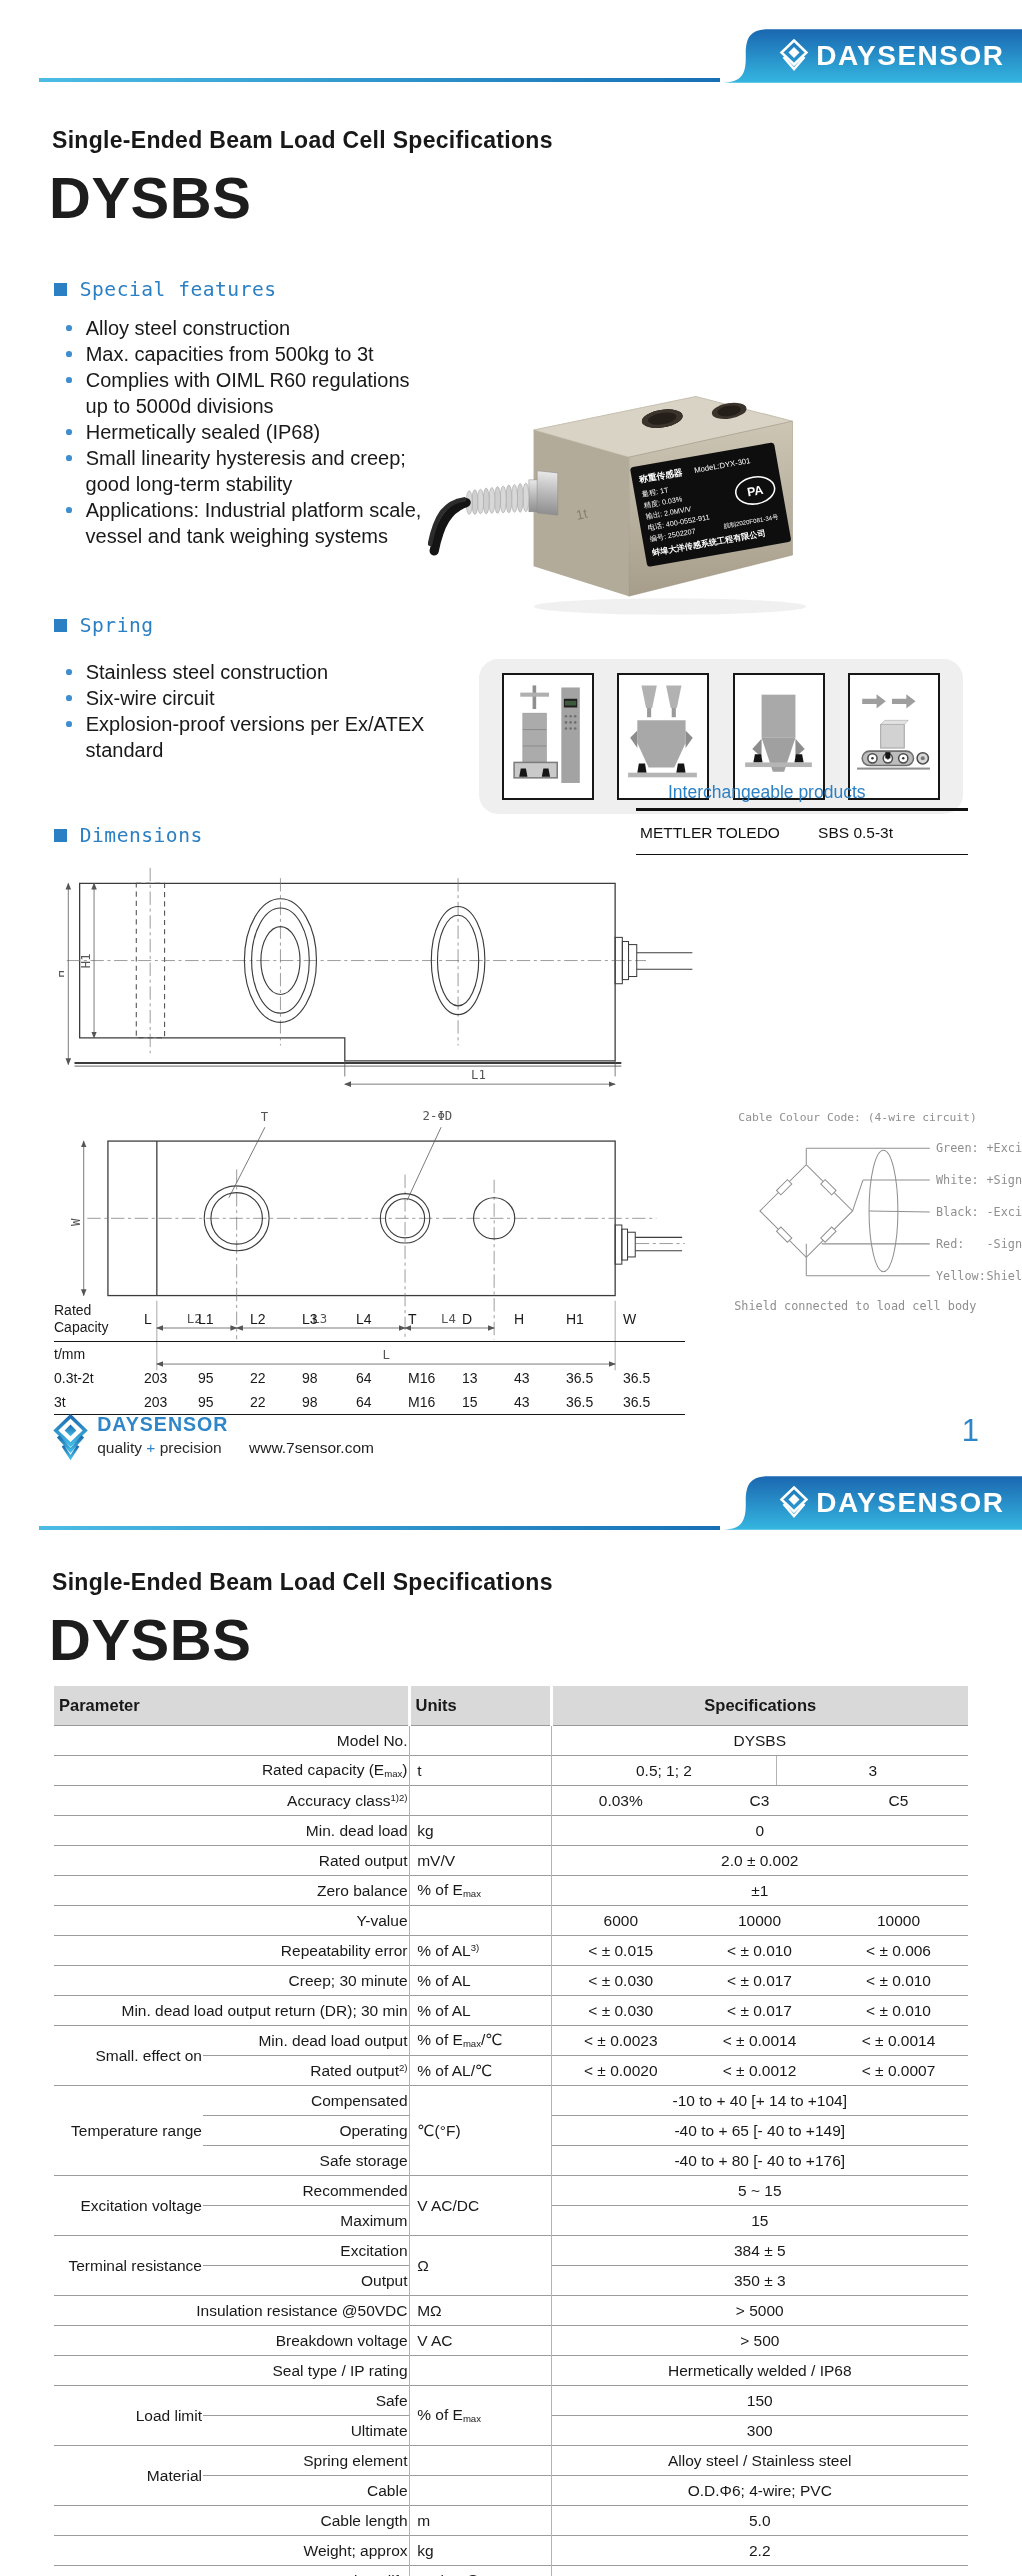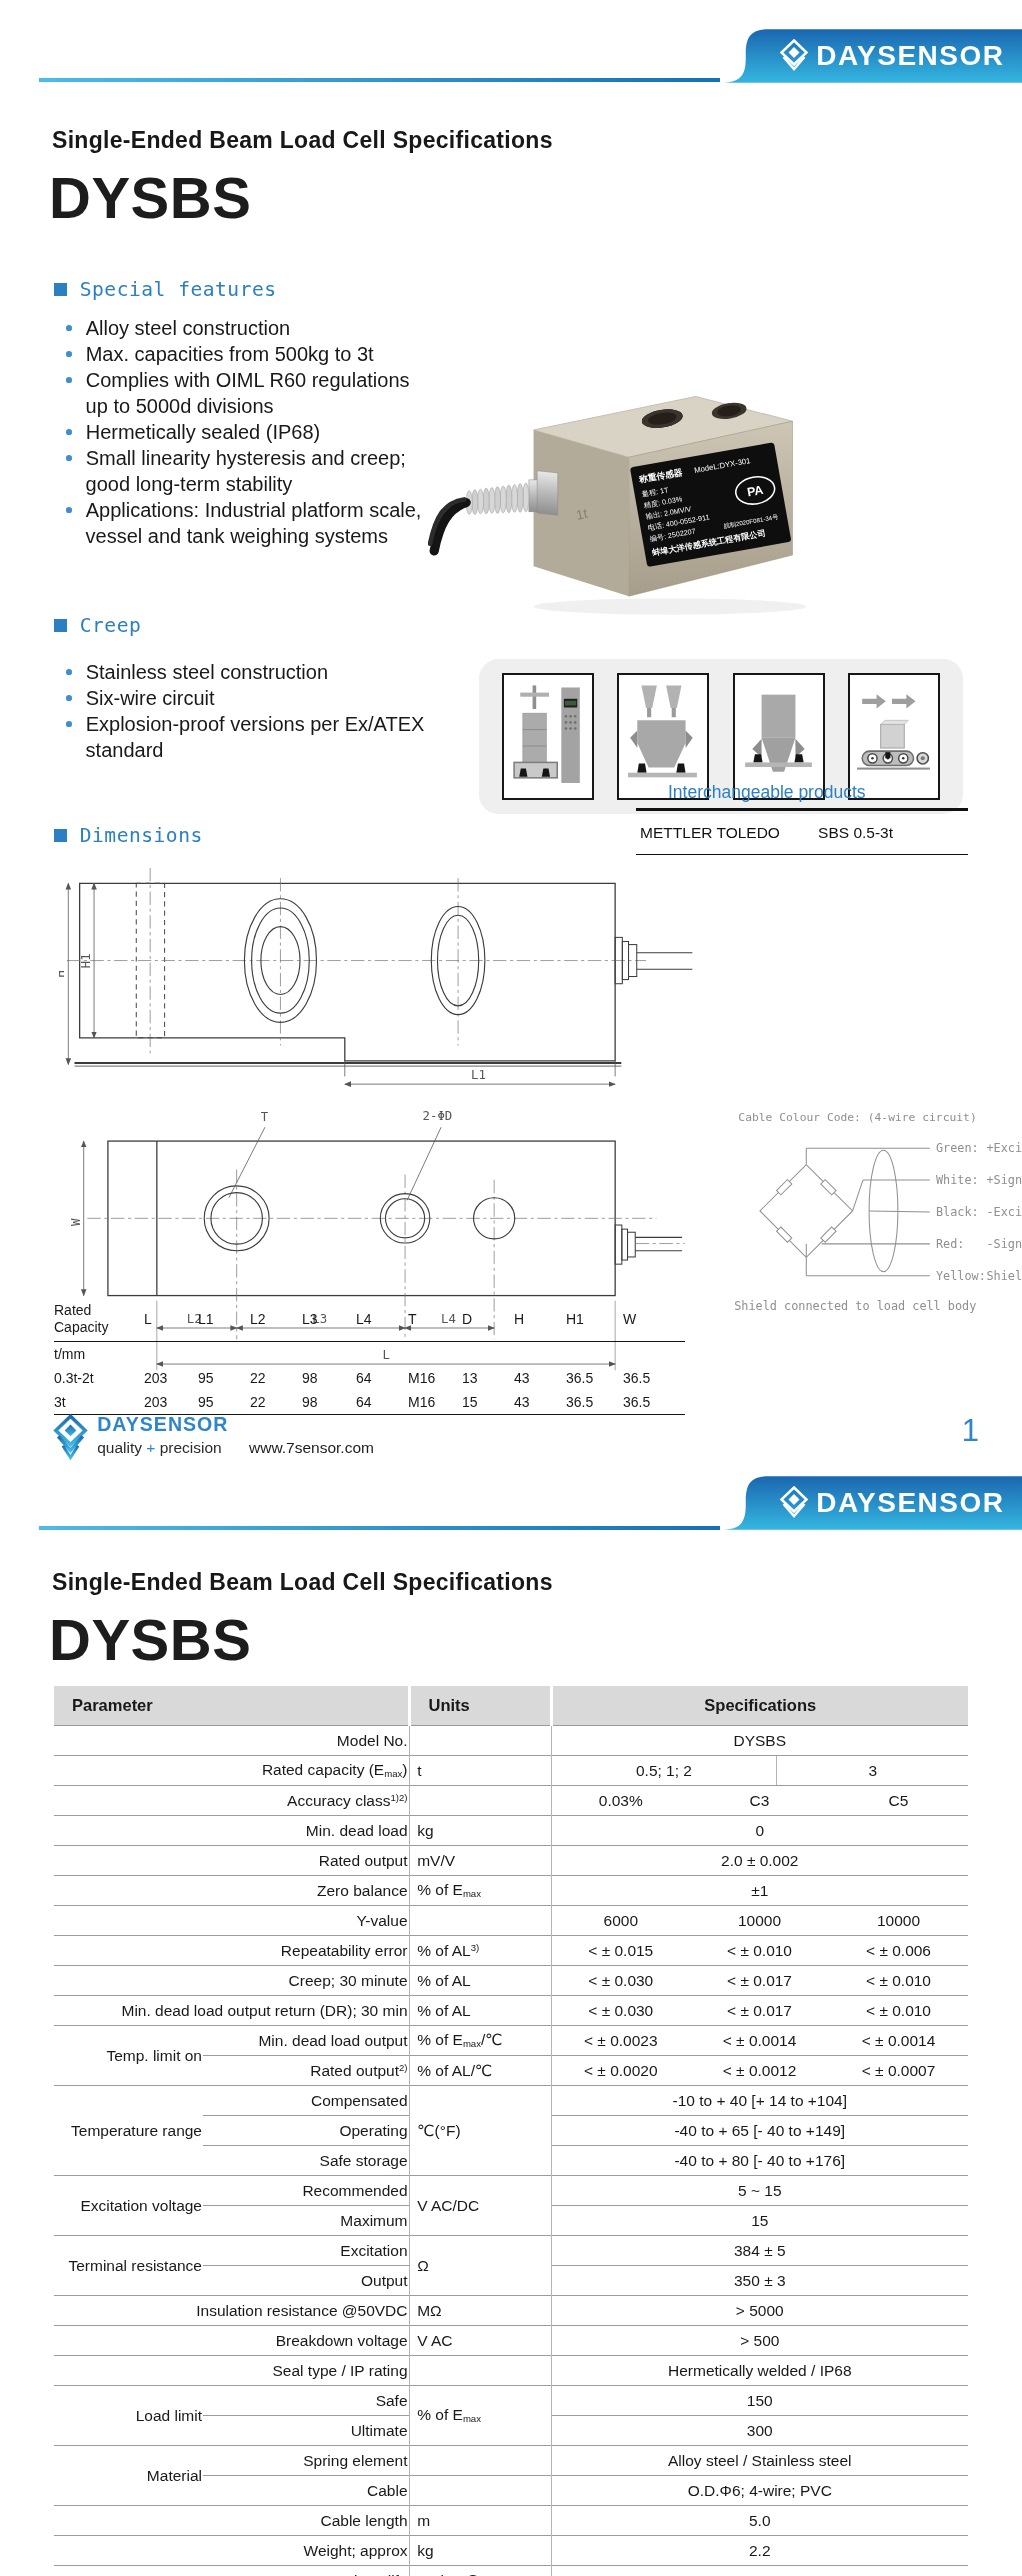--- a/index.html
+++ b/index.html
@@ -51,21 +51,21 @@
   .f-brand{font-size:19.6px;font-weight:bold;color:#2e86c8;letter-spacing:1px;line-height:20.6px;}
   .f-tag{font-size:15.5px;color:#2b2b2b;margin-top:4.1px;}
   .f-plus{color:#2e86c8;}
   .f-web{margin-left:23px;color:#1c1c1c;}
   .pagenum{position:absolute;left:943px;width:36px;text-align:right;font-size:31px;color:#2e86c8;}
 
   
   table.spec{position:absolute;left:54px;top:1686px;width:914px;border-collapse:collapse;table-layout:fixed;
     font-size:15.5px;color:#191919;border-bottom:1.5px solid #8c8c8c;}
   table.spec th{background:#d9d9d9;font-size:16.5px;font-weight:bold;height:37px;border-bottom:1px solid #999;text-align:center;}
-  table.spec th.pl{text-align:left;padding-left:18px;}
+  table.spec th.pl{text-align:left;padding-left:5px;}
   table.spec th.gap{border-left:3.1px solid #fff;}
   table.spec td{border-top:1px solid #9c9c9c;height:27px;vertical-align:middle;}
   td.pl{text-align:right;padding-left:7.7px;}
   td.units{border-left:0.5px solid #b3b3b3;border-right:0.5px solid #b3b3b3;text-align:left;padding-left:7.7px;}
   td.val{text-align:center;}
   td.split{padding:0;}
   .split-wrap{display:flex;width:100%;height:100%;align-items:center;}
   .split-wrap .s1{flex:0 0 54%;text-align:center;}
   .split-wrap .s2{flex:1;text-align:center;border-left:0.5px solid #b3b3b3;align-self:stretch;display:flex;align-items:center;justify-content:center;}
   sub{font-size:.62em;vertical-align:-.25em;}
@@ -205,21 +205,21 @@
           <ellipse cx="91" cy="305" rx="6" ry="24" fill="#cfcfcf" stroke="#9a9a9a"></ellipse>
         <ellipse cx="80" cy="306" rx="6" ry="23" fill="#d8d8d8" stroke="#9a9a9a"></ellipse>
       </g>
       <path d="M74,306 C38,318 22,350 12,400" fill="none" stroke="#141414" stroke-width="18" stroke-linecap="round"></path>
       <path d="M70,300 C30,306 14,336 4,386" fill="none" stroke="#2c2c2c" stroke-width="9" stroke-linecap="round"></path>
     </g>
   </svg>
 
   <div class="sec" style="left:54px;top:614px">
     <span class="sec-sq"></span>
-    <span class="sec-tx">Creep</span>
+    <span class="sec-tx">Spring</span>
   </div>
 
   <div class="blist" style="left:66px;top:659px">
     <div class="blt">
         <span class="dot"></span>
         <span class="btx">Stainless steel construction</span>
       </div>
     <div class="blt">
         <span class="dot"></span>
         <span class="btx">Six-wire circuit</span>
@@ -617,21 +617,21 @@
       <td class="val">&lt; ± 0.010</td>
     </tr>
     <tr>
       <td colspan="2" class="pl">Min. dead load output return (DR); 30 min</td>
       <td class="units">% of AL</td>
       <td class="val">&lt; ± 0.030</td>
       <td class="val">&lt; ± 0.017</td>
       <td class="val">&lt; ± 0.010</td>
     </tr>
     <tr>
-      <td rowspan="2" class="pl">Temp. limit on</td>
+      <td rowspan="2" class="pl">Small. effect on</td>
       <td class="pl">Min. dead load output</td>
       <td class="units"><span>% of E</span><sub>max</sub><span>/℃</span></td>
       <td class="val">&lt; ± 0.0023</td>
       <td class="val">&lt; ± 0.0014</td>
       <td class="val">&lt; ± 0.0014</td>
     </tr>
     <tr>
       <td class="pl"><span>Rated output</span><sup>2)</sup></td>
       <td class="units">% of AL/℃</td>
       <td class="val">&lt; ± 0.0020</td>

